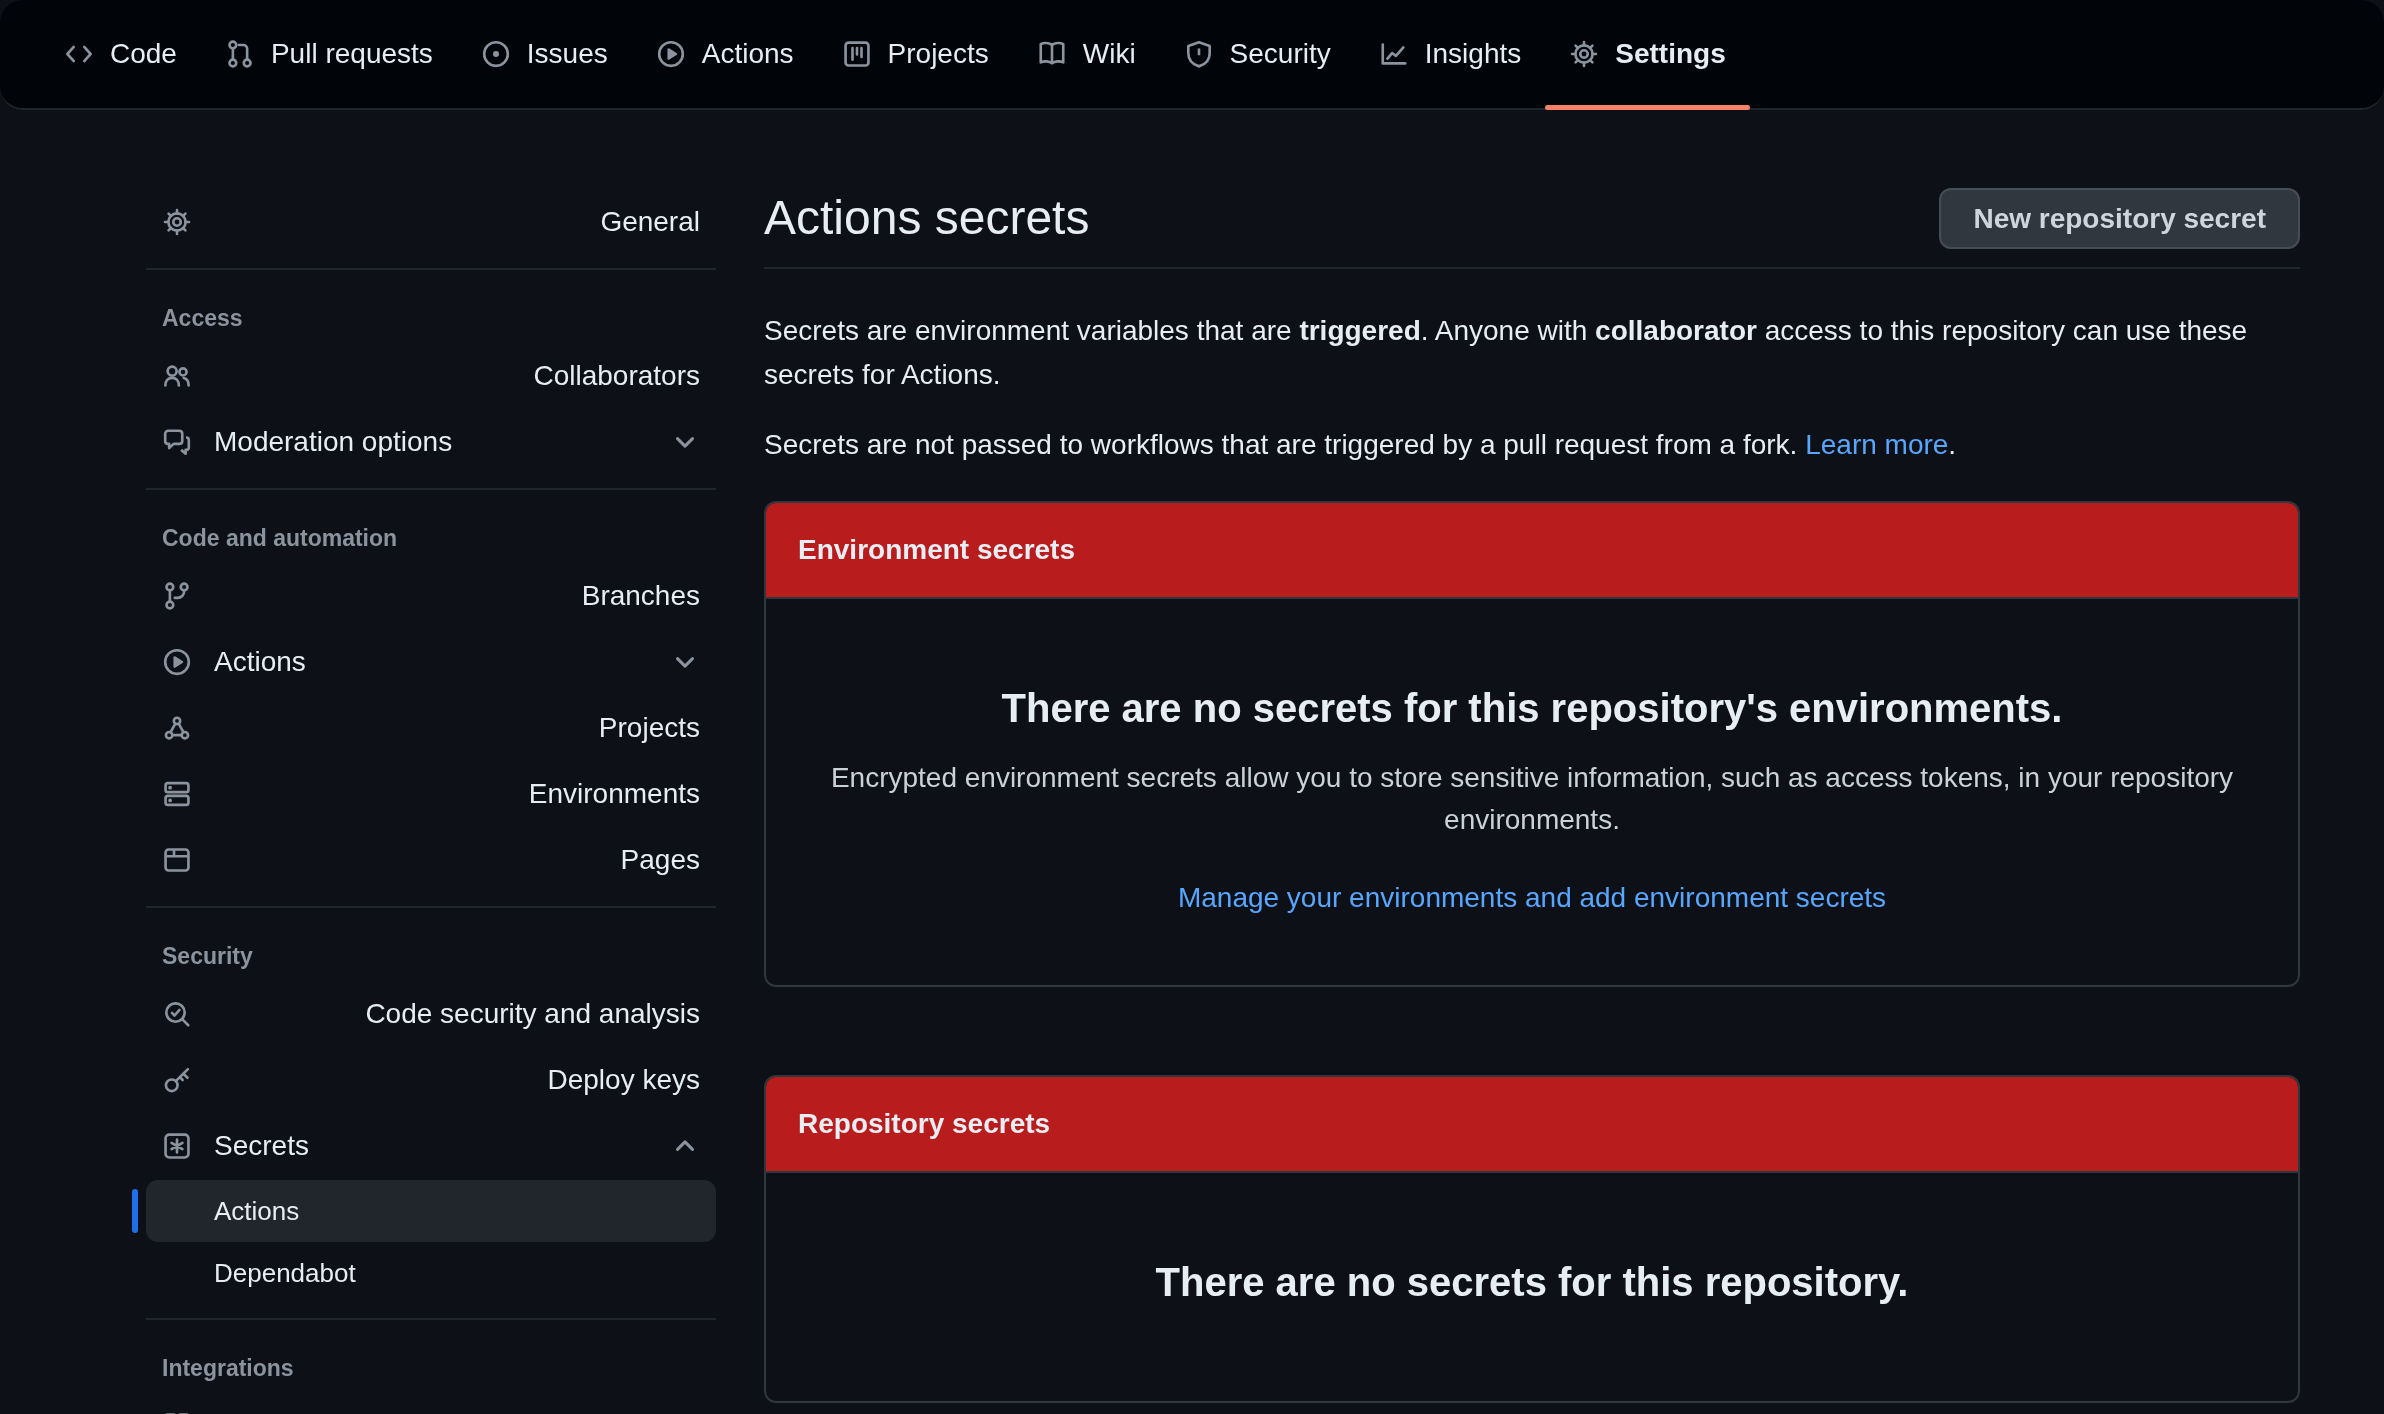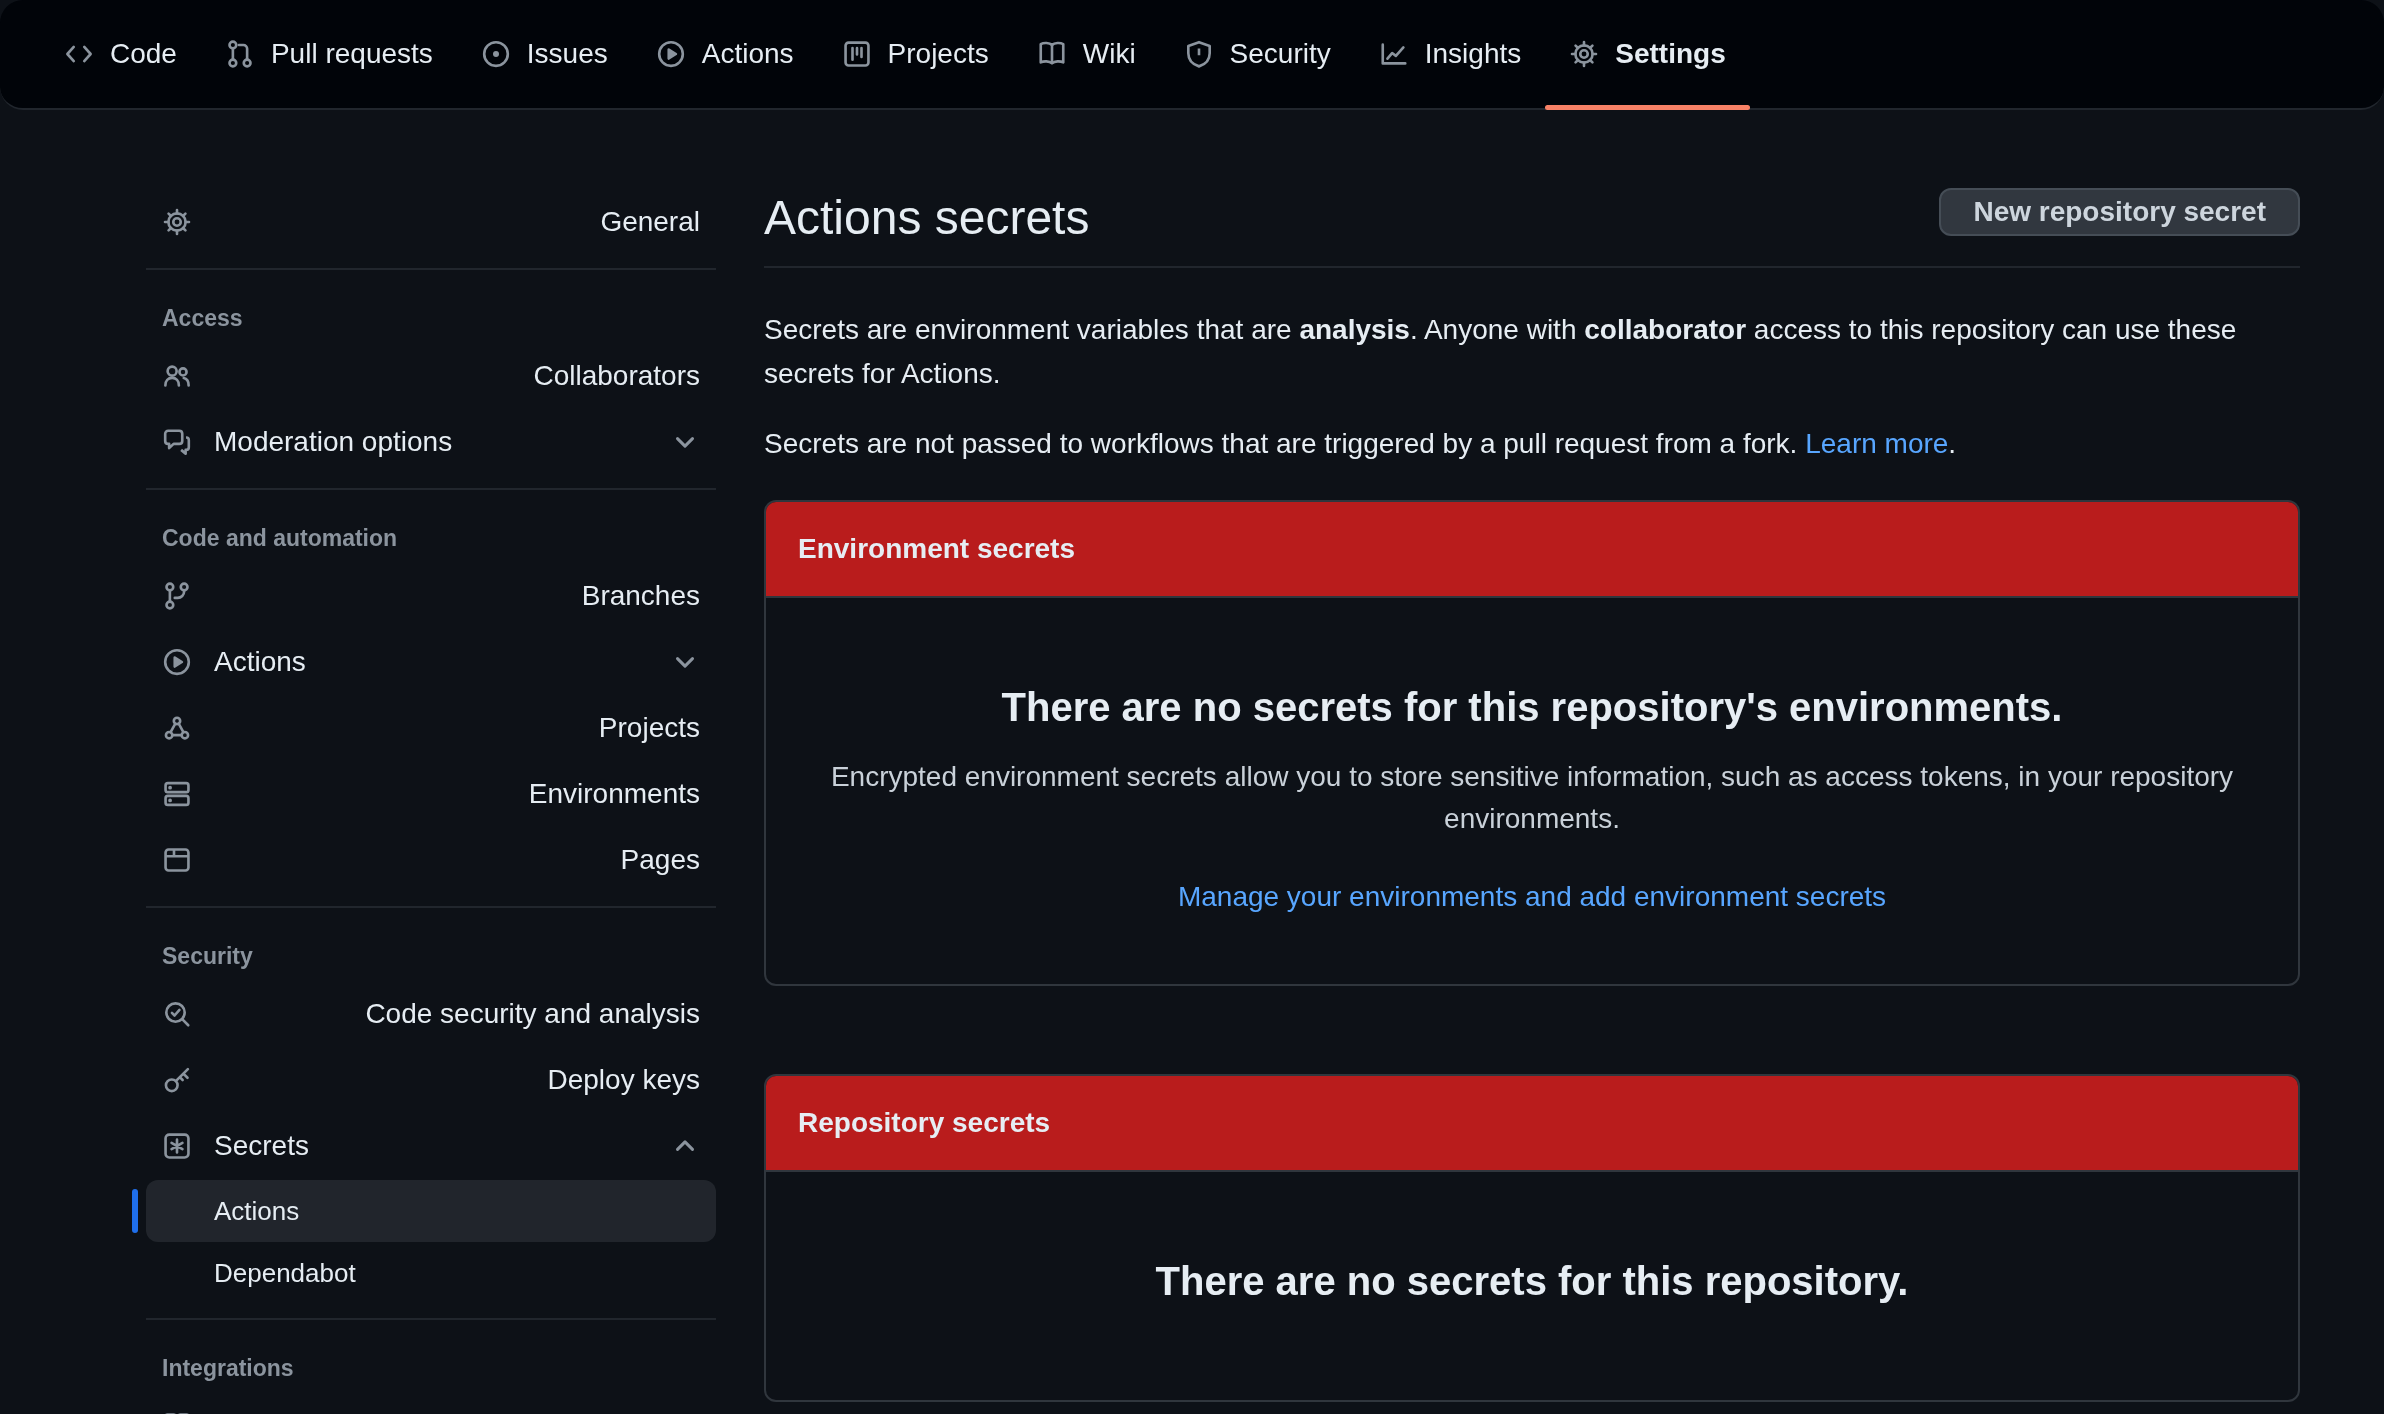--- a/index.html
+++ b/index.html
@@ -61,21 +61,21 @@
   }
 
   
   .main { flex:1; min-width:0; }
   .subhead {
     display:flex; justify-content:space-between; align-items:flex-start;
     padding-bottom:18px; border-bottom:2px solid #21262d; margin-bottom:40px;
   }
   .page-title { margin:0; font-size:48px; font-weight:400; line-height:60px; color:#e6edf3; }
   .btn {
-    height:48px; padding:0 32px; display:flex; align-items:center;
+    height:61px; padding:0 32px; display:flex; align-items:center;
     background:#31373f; border:2px solid #454d56; border-radius:12px;
     color:#cdd5dd; font-size:28px; font-weight:700; cursor:pointer; white-space:nowrap;
   }
   .intro p { margin:0 0 26px; font-size:28px; line-height:44px; color:#e6edf3; }
   .intro b { font-weight:700; }
   .link { color:#58a6ff; cursor:pointer; }
 
   .card { border:2px solid #30363d; border-radius:12px; margin-top:34px; background:#0d1117; }
   .card.second { margin-top:88px; }
   .card-header {
@@ -365,21 +365,21 @@
   </aside>
 
   <main class="main">
 
     <div class="subhead">
       <h1 class="page-title">Actions secrets</h1>
       <button class="btn">New repository secret</button>
     </div>
 
     <div class="intro">
-      <p><span>Secrets are environment variables that are </span><b>analysis</b><span>. Anyone with </span><b>collaborator</b><span> access to this repository can use these secrets for Actions.</span></p>
+      <p><span>Secrets are environment variables that are </span><b>triggered</b><span>. Anyone with </span><b>collaborator</b><span> access to this repository can use these secrets for Actions.</span></p>
       <p><span>Secrets are not passed to workflows that are triggered by a pull request from a fork. </span><a class="link">Learn more</a><span>.</span></p>
     </div>
 
     <section class="card">
       <div class="card-header">Environment secrets</div>
       <div class="blankslate">
         <h3>There are no secrets for this repository's environments.</h3>
         <p>Encrypted environment secrets allow you to store sensitive information, such as access tokens, in your repository environments.</p>
         <a class="link action">Manage your environments and add environment secrets</a>
       </div>

